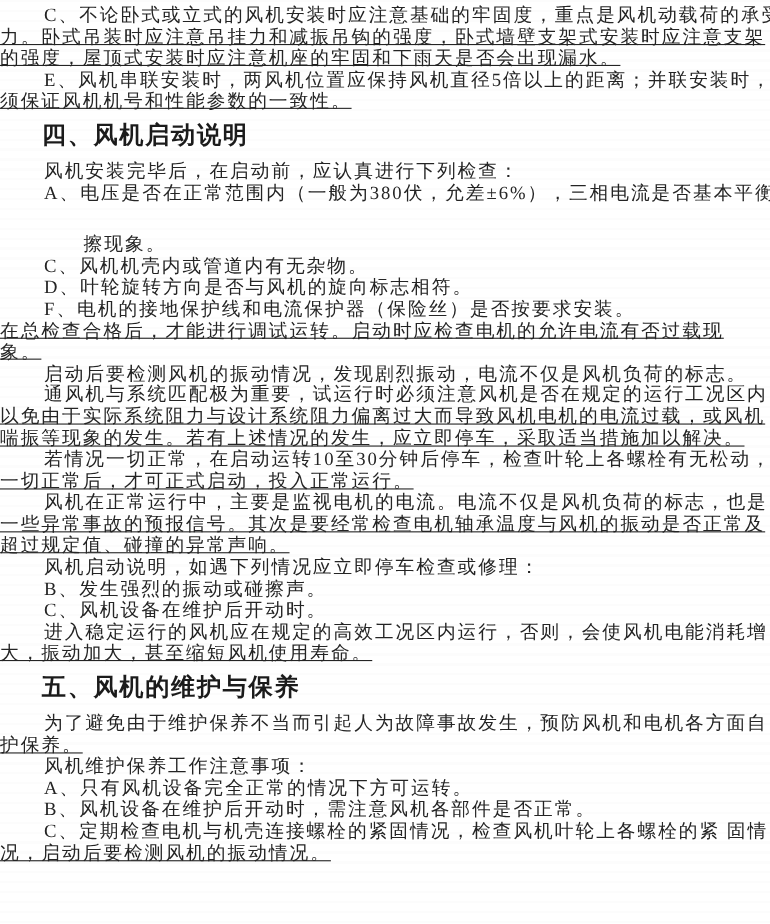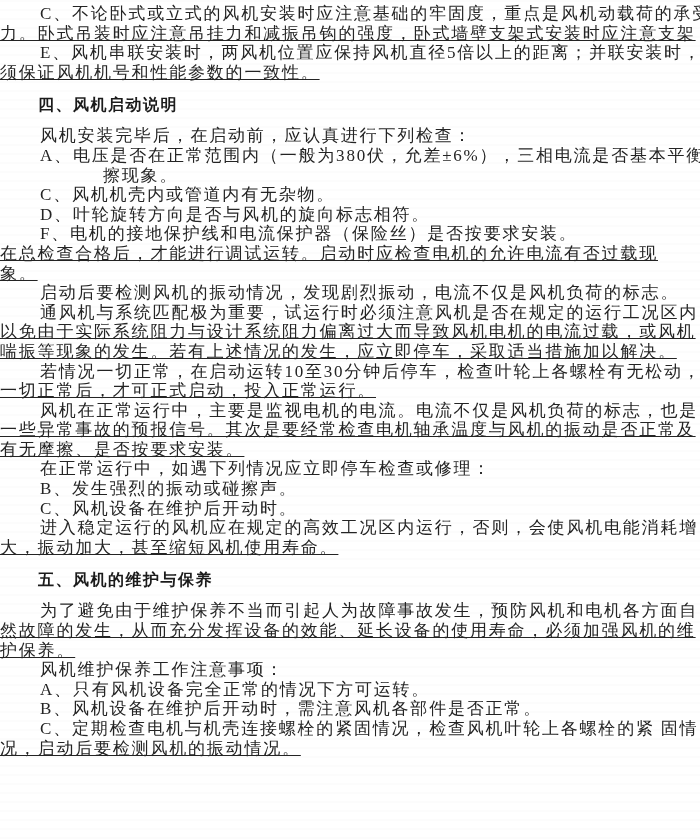--- a/index.html
+++ b/index.html
@@ -33,67 +33,67 @@
   }
   .line {
     font-size: 17px;
     line-height: 19.6px;
     letter-spacing: 1.8px;
     white-space: nowrap;
     color: #242424;
   }
   .indent-0 { padding-left: 0; text-decoration: underline; }
   .indent-1 { padding-left: 40px; }
-  .indent-2 { padding-left: 103px; }
+  .indent-2 { padding-left: 76px; margin-top: 27px; }
   .heading {
-    font-family: Liberation Sans, sans-serif;
+    font-family: Liberation Mono, monospace;
     font-weight: 700;
-    font-size: 16px;
+    font-size: 22px;
     line-height: 30px;
     letter-spacing: 1.5px;
     color: #1b1b1b;
     margin: 8px 0 6px 38px;
     white-space: nowrap;
   }
 </style>
 </head>
 <body>
 
 <div class="page">
   <div class="doc-body">
       <div class="line indent-1">C、不论卧式或立式的风机安装时应注意基础的牢固度，重点是风机动载荷的承受</div>
       <div class="line indent-0">力。卧式吊装时应注意吊挂力和减振吊钩的强度，卧式墙壁支架式安装时应注意支架</div>
+      <div class="line indent-0">的强度，屋顶式安装时应注意机座的牢固和下雨天是否会出现漏水。</div>
       <div class="line indent-1">E、风机串联安装时，两风机位置应保持风机直径5倍以上的距离；并联安装时，必</div>
       <div class="line indent-0">须保证风机机号和性能参数的一致性。</div>
       <div class="heading">四、风机启动说明</div>
       <div class="line indent-1">风机安装完毕后，在启动前，应认真进行下列检查：</div>
       <div class="line indent-1">A、电压是否在正常范围内（一般为380伏，允差±6%），三相电流是否基本平衡。</div>
       <div class="line indent-2">擦现象。</div>
       <div class="line indent-1">C、风机机壳内或管道内有无杂物。</div>
       <div class="line indent-1">D、叶轮旋转方向是否与风机的旋向标志相符。</div>
       <div class="line indent-1">F、电机的接地保护线和电流保护器（保险丝）是否按要求安装。</div>
       <div class="line indent-0">在总检查合格后，才能进行调试运转。启动时应检查电机的允许电流有否过载现</div>
       <div class="line indent-0">象。</div>
       <div class="line indent-1">启动后要检测风机的振动情况，发现剧烈振动，电流不仅是风机负荷的标志。</div>
       <div class="line indent-1">通风机与系统匹配极为重要，试运行时必须注意风机是否在规定的运行工况区内，</div>
       <div class="line indent-0">以免由于实际系统阻力与设计系统阻力偏离过大而导致风机电机的电流过载，或风机</div>
       <div class="line indent-0">喘振等现象的发生。若有上述情况的发生，应立即停车，采取适当措施加以解决。</div>
       <div class="line indent-1">若情况一切正常，在启动运转10至30分钟后停车，检查叶轮上各螺栓有无松动，</div>
       <div class="line indent-0">一切正常后，才可正式启动，投入正常运行。</div>
       <div class="line indent-1">风机在正常运行中，主要是监视电机的电流。电流不仅是风机负荷的标志，也是</div>
       <div class="line indent-0">一些异常事故的预报信号。其次是要经常检查电机轴承温度与风机的振动是否正常及</div>
-      <div class="line indent-0">有无摩擦、是否按要求安装。</div>
-      <div class="line indent-1">在正常运行中，如遇下列情况应立即停车检查或修理：</div>
+      <div class="line indent-0">超过规定值、碰撞的异常声响。</div>
+      <div class="line indent-1">风机启动说明，如遇下列情况应立即停车检查或修理：</div>
       <div class="line indent-1">B、发生强烈的振动或碰擦声。</div>
       <div class="line indent-1">C、风机设备在维护后开动时。</div>
       <div class="line indent-1">进入稳定运行的风机应在规定的高效工况区内运行，否则，会使风机电能消耗增</div>
       <div class="line indent-0">大，振动加大，甚至缩短风机使用寿命。</div>
       <div class="heading">五、风机的维护与保养</div>
       <div class="line indent-1">为了避免由于维护保养不当而引起人为故障事故发生，预防风机和电机各方面自</div>
-      <div class="line indent-0">然故障的发生，从而充分发挥设备的效能、延长设备的使用寿命，必须加强风机的维</div>
       <div class="line indent-0">护保养。</div>
       <div class="line indent-1">风机维护保养工作注意事项：</div>
       <div class="line indent-1">A、只有风机设备完全正常的情况下方可运转。</div>
       <div class="line indent-1">B、风机设备在维护后开动时，需注意风机各部件是否正常。</div>
       <div class="line indent-1">C、定期检查电机与机壳连接螺栓的紧固情况，检查风机叶轮上各螺栓的紧 固情</div>
       <div class="line indent-0">况，启动后要检测风机的振动情况。</div>
     </div>
 </div>
 
 </body></html>

